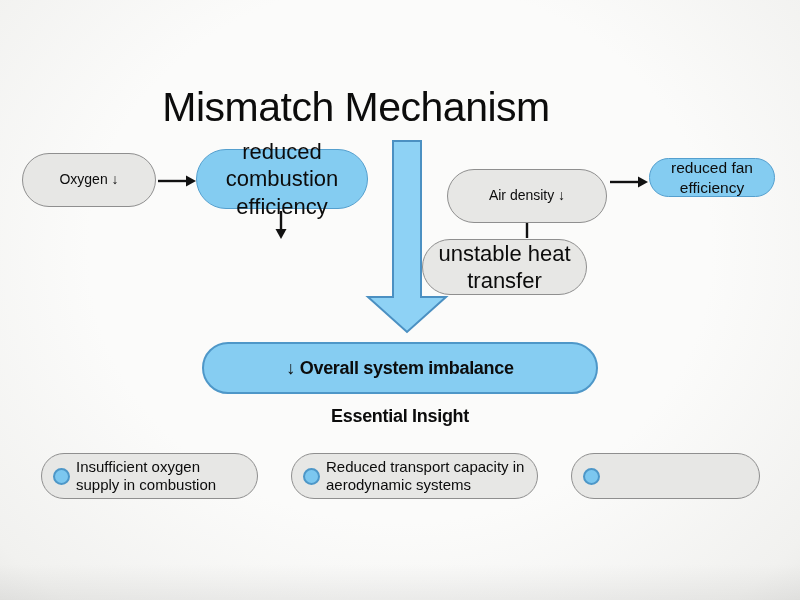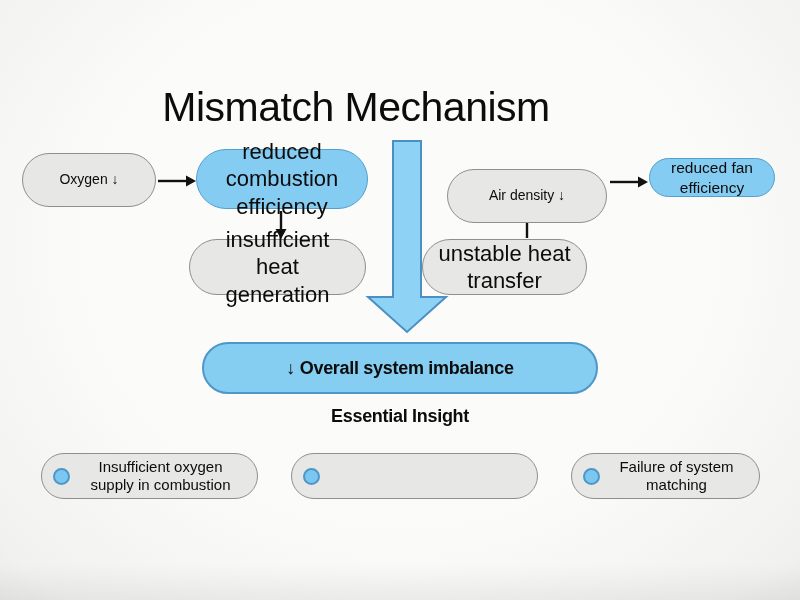--- a/index.html
+++ b/index.html
@@ -44,21 +44,21 @@
     position:absolute;top:453px;height:46px;
     display:flex;align-items:center;box-sizing:border-box;
     background:#e7e7e5;border:1.6px solid #8f8f8f;border-radius:23px;
   }
   .dot{
     width:17px;height:17px;border-radius:50%;flex:0 0 17px;
     background:#7cc7ef;border:2px solid #4d97c8;box-sizing:border-box;
     margin-left:11px;
   }
   .insight-text{
-    flex:1;text-align:center;font-size:15px;line-height:1.22;
+    flex:1;font-size:15px;line-height:1.22;
     padding:0 12px 0 6px;
   }
   svg.overlay{position:absolute;left:0;top:0;pointer-events:none;}
 </style>
 </head>
 <body>
 
 <div class="canvas">
 
   <div class="title">Mismatch Mechanism</div>
@@ -97,41 +97,38 @@
   </div>
 
   <div class="pill lg" style="left:447px;top:153px;width:160px;height:54px;margin-top:16px;">
     <span>Air density ↓</span>
   </div>
 
   <div class="pill blue sm" style="left:649px;top:158px;width:126px;height:39px;">
     <span>reduced fan efficiency</span>
   </div>
 
-  <div class="pill md" style="left:189px;top:239px;width:177px;height:56px;">
-    <span>insufficient heat generation</span>
-  </div>
 
   <div class="pill md" style="left:422px;top:239px;width:165px;height:56px;">
     <span>unstable heat transfer</span>
   </div>
 
   <div class="banner">
     <span>↓ Overall system imbalance</span>
   </div>
 
   <div class="insight-heading">Essential Insight</div>
 
   <div class="insight-pill" style="left:41px;width:217px;">
     <span class="dot"></span>
     <span class="insight-text">Insufficient oxygen supply in combustion</span>
   </div>
 
   <div class="insight-pill" style="left:291px;width:247px;">
     <span class="dot"></span>
+    <span class="insight-text">Reduced transport capacity in aerodynamic systems</span>
   </div>
 
   <div class="insight-pill" style="left:571px;width:189px;">
     <span class="dot"></span>
-    <span class="insight-text">Failure of system matching</span>
   </div>
 
 </div>
 
 </body></html>

